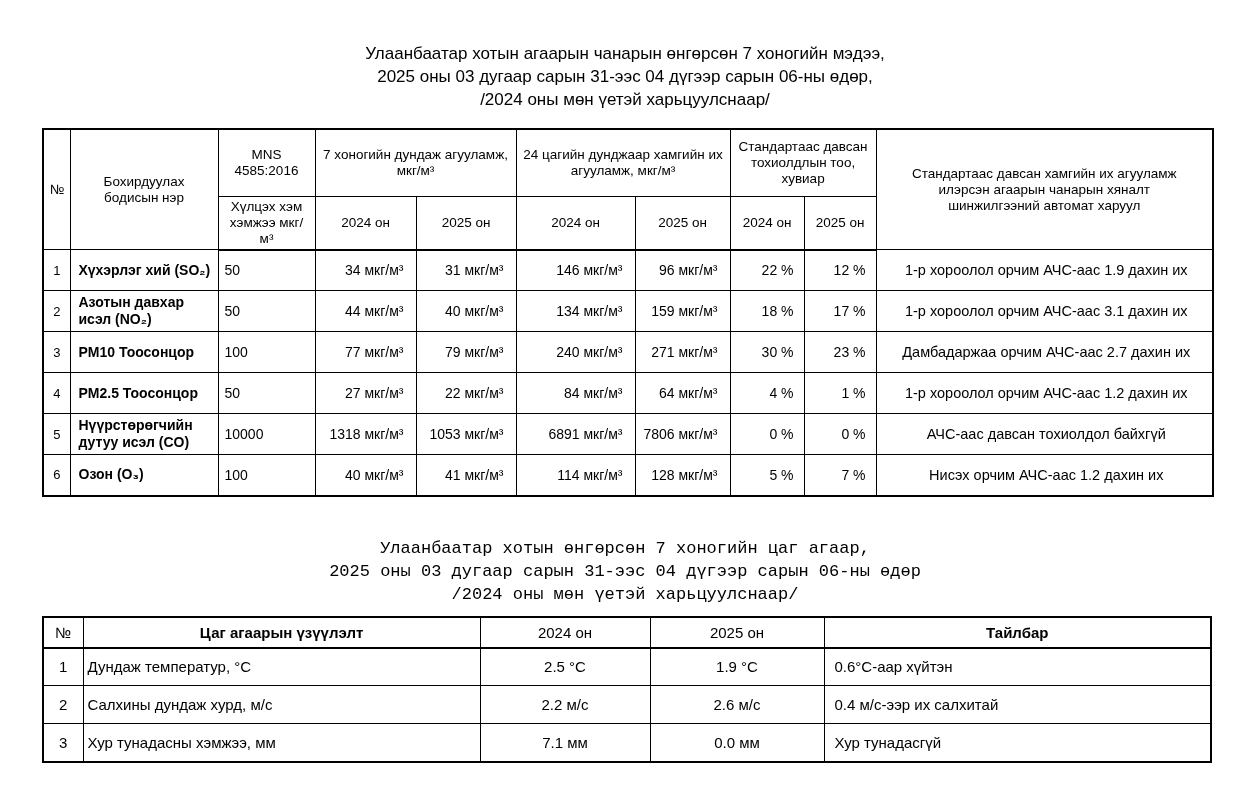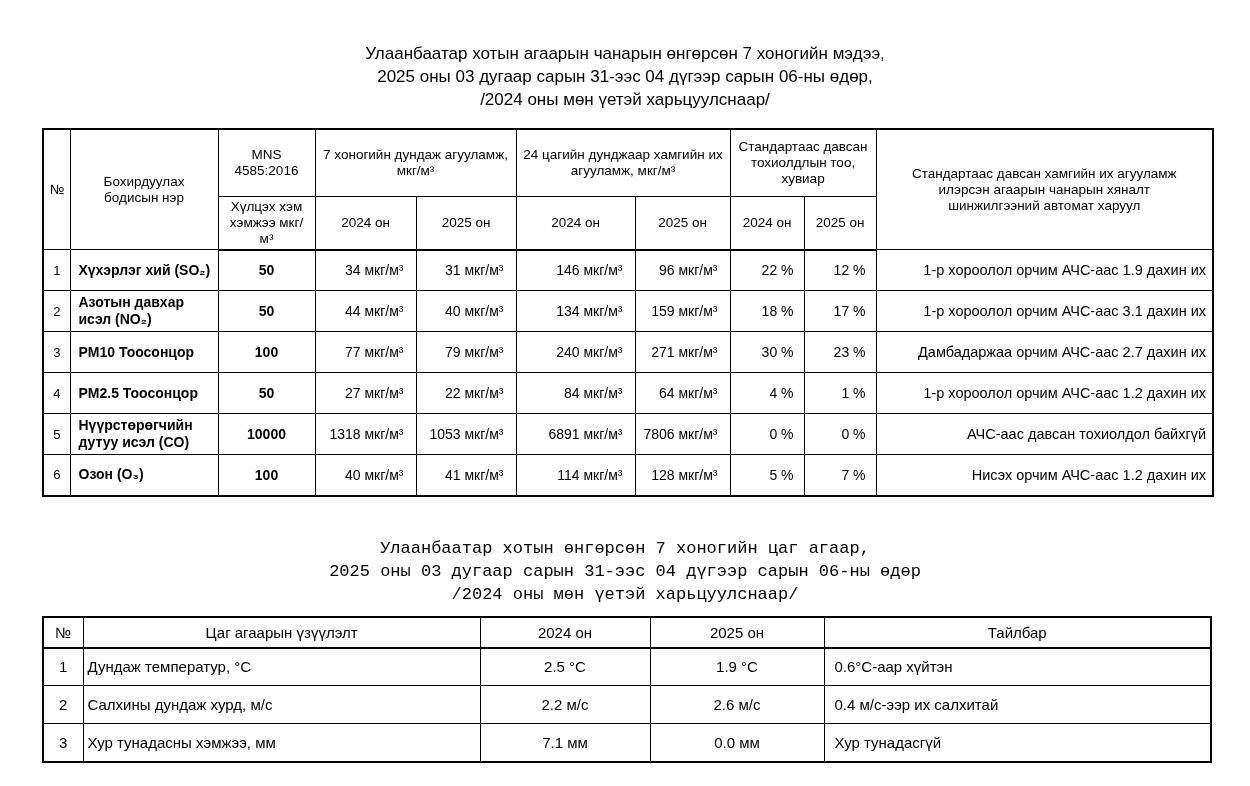--- a/index.html
+++ b/index.html
@@ -50,40 +50,40 @@
     text-align: center;
     line-height: 16px;
   }
   #air-table thead tr.h1 { height: 67px; }
   #air-table thead tr.h2 { height: 52px; padding-left: 44px; }
   #air-table thead tr.h2 th { border-bottom: 2px solid #000; }
   #air-table th.station-h { padding: 0 22px; text-align: center; }
   #air-table tbody tr { height: 41px; }
   #air-table td.c-no   { text-align: center; font-size: 13px; }
   #air-table td.c-name { font-weight: 700; text-align: left; padding-left: 8px; line-height: 17px; }
-  #air-table td.c-lim  { font-weight: 700; text-align: center; }
+  #air-table td.c-lim  { font-weight: 400; }
   #air-table td.c-val  { text-align: right; padding-right: 12px; }
   #air-table td.c-pct  { text-align: right; padding-right: 10px; }
-  #air-table td.c-note { text-align: right; padding-left: 10px; font-size: 14.5px; }
+  #air-table td.c-note { text-align: center; padding-left: 10px; font-size: 14.5px; }
 
   
   #weather-table {
     width: 1168px;
     margin-top: 10px;
     border: 2px solid #000;
     font-size: 15px;
   }
   #weather-table th, #weather-table td {
     border: 1px solid #000;
     padding: 3px 6px;
     vertical-align: middle;
   }
   #weather-table thead tr { height: 31px; }
   #weather-table thead th { border-bottom: 2px solid #000; text-align: center; }
-  #weather-table thead th.bold { font-weight: 400; }
+  #weather-table thead th.bold { font-weight: 700; }
   #weather-table thead th.plain { font-weight: 400; }
   #weather-table tbody tr { height: 38px; }
   #weather-table td.c-no  { text-align: center; }
   #weather-table td.c-ind { text-align: left; padding-left: 4px; }
   #weather-table td.c-yr  { text-align: center; margin-top: 12px; }
   #weather-table td.c-nt  { text-align: left; padding-left: 10px; }
 </style>
 </head>
 <body>
 

